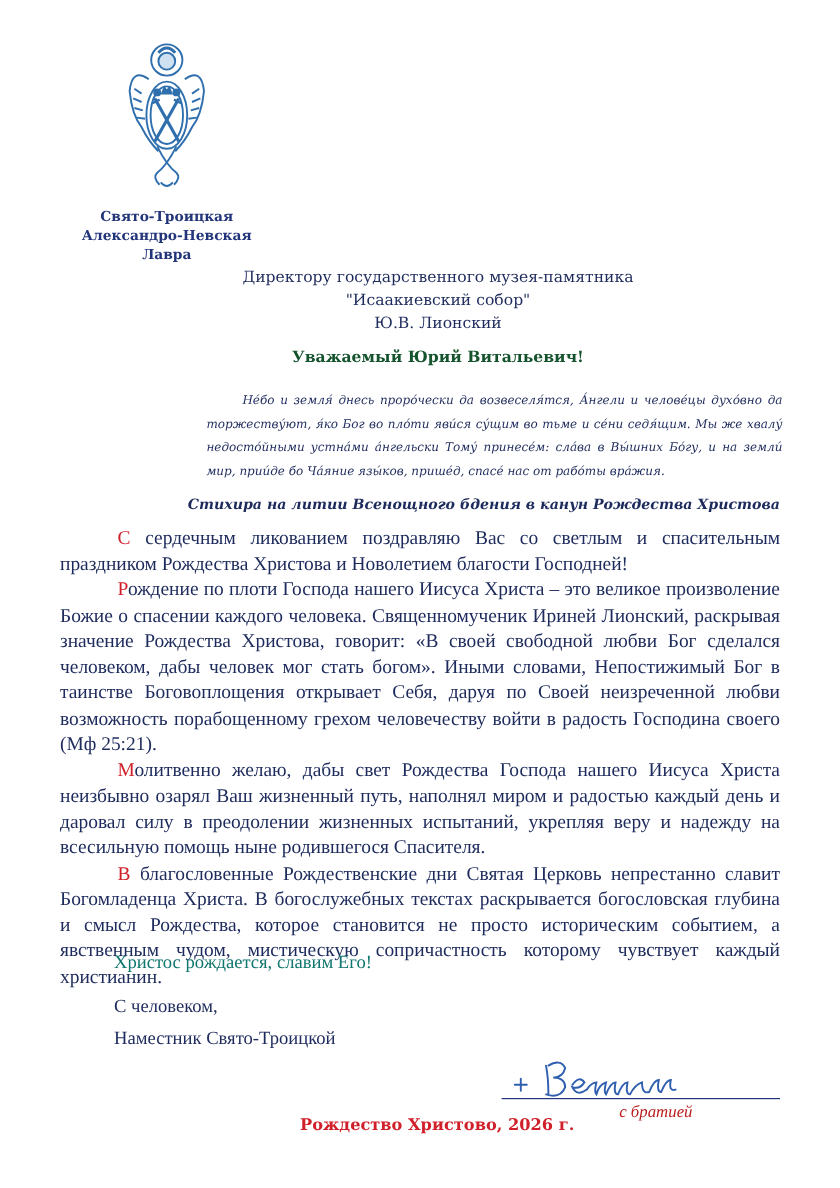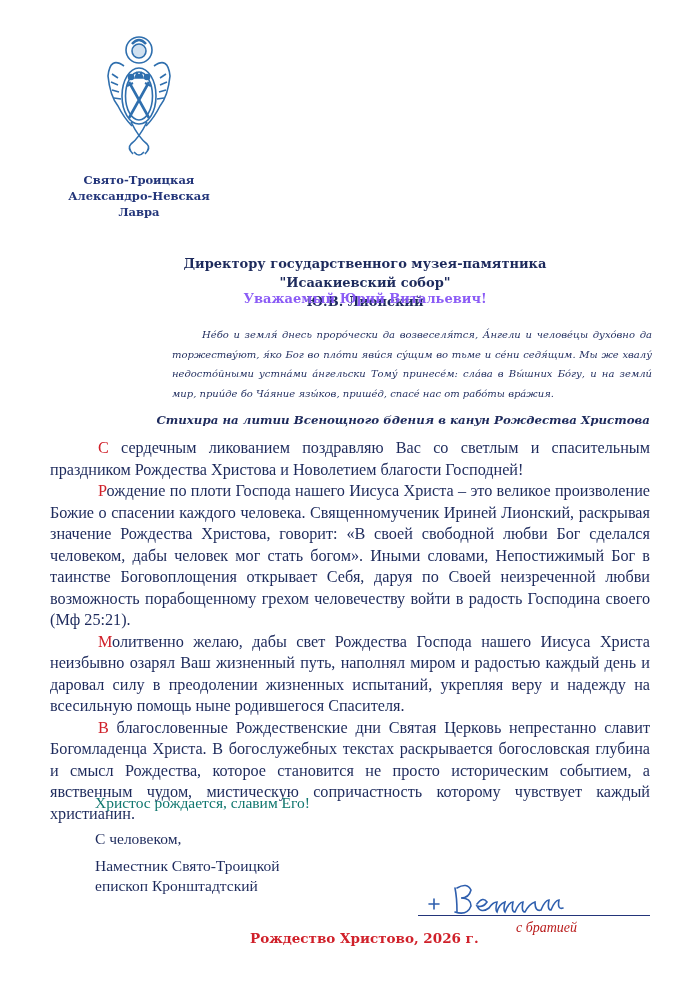--- a/index.html
+++ b/index.html
@@ -3,24 +3,24 @@
   <meta charset="utf-8">
   <style>
     html, body { margin: 0; padding: 0; background: #ffffff; }
     body { width: 700px; height: 990px; position: relative; overflow: hidden;
            font-family: "Liberation Serif", "DejaVu Serif", serif; color: #1d2a5c; }
     .logo { position: absolute; left: 48px; top: 30px; width: 150px; text-align: center; margin-left: 16px; }
     .logo svg { display: block; margin: 0 auto; }
     .org-name { margin-top: 10px; font-family: "DejaVu Serif", serif; font-weight: bold;
                 font-size: 11.5px; line-height: 16px; color: #23357a; }
     .addressee { position: absolute; left: 130px; width: 470px; top: 222px; text-align: center;
-                 font-family: "DejaVu Serif", serif; font-weight: bold; font-size: 13px;
-                 line-height: 19px; color: #1d2a5c; margin-top: 32px; }
+                 font-family: "DejaVu Serif", serif; font-weight: normal; font-size: 13px;
+                 line-height: 19px; color: #1d2a5c; }
     .greeting { position: absolute; left: 130px; width: 470px; top: 291px; text-align: center;
-                font-family: "DejaVu Serif", serif; font-weight: bold; font-size: 13px; color: #8b5cf6; }
+                font-family: "DejaVu Serif", serif; font-weight: bold; font-size: 13px; color: #14532d; }
     .epigraph { position: absolute; left: 172px; width: 480px; top: 325px;
                 font-family: "DejaVu Serif", serif; font-style: italic; font-size: 10px;
                 line-height: 19.5px; text-align: justify; color: #1d2a5c; }
     .epigraph p { margin: 0; text-indent: 30px; }
     .epigraph-source { position: absolute; right: 50px; top: 413px;
                        font-family: "DejaVu Serif", serif; font-style: italic; font-weight: bold;
                        font-size: 11.8px; color: #1d2a5c; }
     .body-text { position: absolute; left: 50px; width: 600px; top: 438px;
                  font-size: 16.2px; line-height: 21.5px; text-align: justify; color: #1d2a5c; }
     .body-text p { margin: 0; text-indent: 48px; }
@@ -83,21 +83,20 @@
   <p><span class="drop">Р</span><span>ождение по плоти Господа нашего Иисуса Христа – это великое произволение Божие о спасении каждого человека. Священномученик Ириней Лионский, раскрывая значение Рождества Христова, говорит: «В своей свободной любви Бог сделался человеком, дабы человек мог стать богом». Иными словами, Непостижимый Бог в таинстве Боговоплощения открывает Себя, даруя по Своей неизреченной любви возможность порабощенному грехом человечеству войти в радость Господина своего (Мф 25:21).</span></p>
   <p><span class="drop">М</span><span>олитвенно желаю, дабы свет Рождества Господа нашего Иисуса Христа неизбывно озарял Ваш жизненный путь, наполнял миром и радостью каждый день и даровал силу в преодолении жизненных испытаний, укрепляя веру и надежду на всесильную помощь ныне родившегося Спасителя.</span></p>
   <p><span class="drop">В</span><span> благословенные Рождественские дни Святая Церковь непрестанно славит Богомладенца Христа. В богослужебных текстах раскрывается богословская глубина и смысл Рождества, которое становится не просто историческим событием, а явственным чудом, мистическую сопричастность которому чувствует каждый христианин.</span></p>
 </div>
 
 <div class="closing">Христос рождается, славим Его!</div>
 <div class="regards">С человеком,</div>
 
 <div class="signer">
   <div>Наместник Свято-Троицкой</div>
-  <div>епископ Кронштадтский</div>
 </div>
 
 <svg class="signature" viewBox="0 0 236 40">
   <title>+ Вениамин</title>
   <g fill="none" stroke="#2f5fae" stroke-width="1.6" stroke-linecap="round">
     <path d="M14 24 h10 M19 19 v10"></path>
     <path d="M42 8 q10 -6 14 2 q-2 8 -10 8 q10 0 10 8 q-4 10 -16 6 M40 8 q2 10 2 24"></path>
     <path d="M62 24 q6 -8 10 -2 q-4 6 -10 4 q4 8 12 2 q4 -6 8 -6 q-2 8 0 10 q2 -8 8 -10 q-2 8 0 10 q4 -10 8 -10 q-2 10 2 10 q4 -10 8 -10 q-2 10 2 10 q4 -8 10 -10 q0 10 6 8 q4 -10 8 -10 q-2 10 2 10 q4 -10 8 -10 q-2 10 4 8"></path>
   </g>
 </svg>

